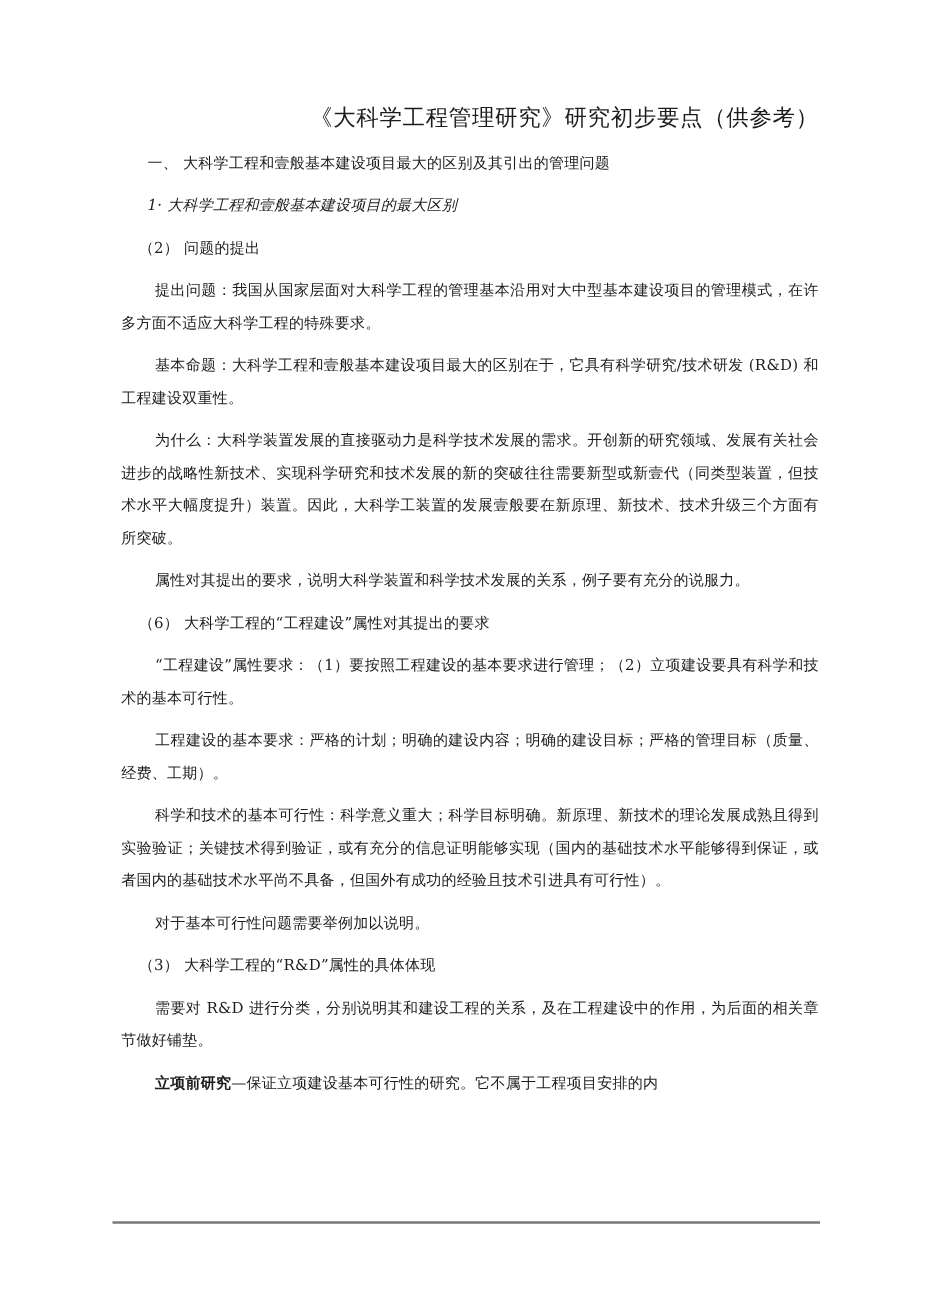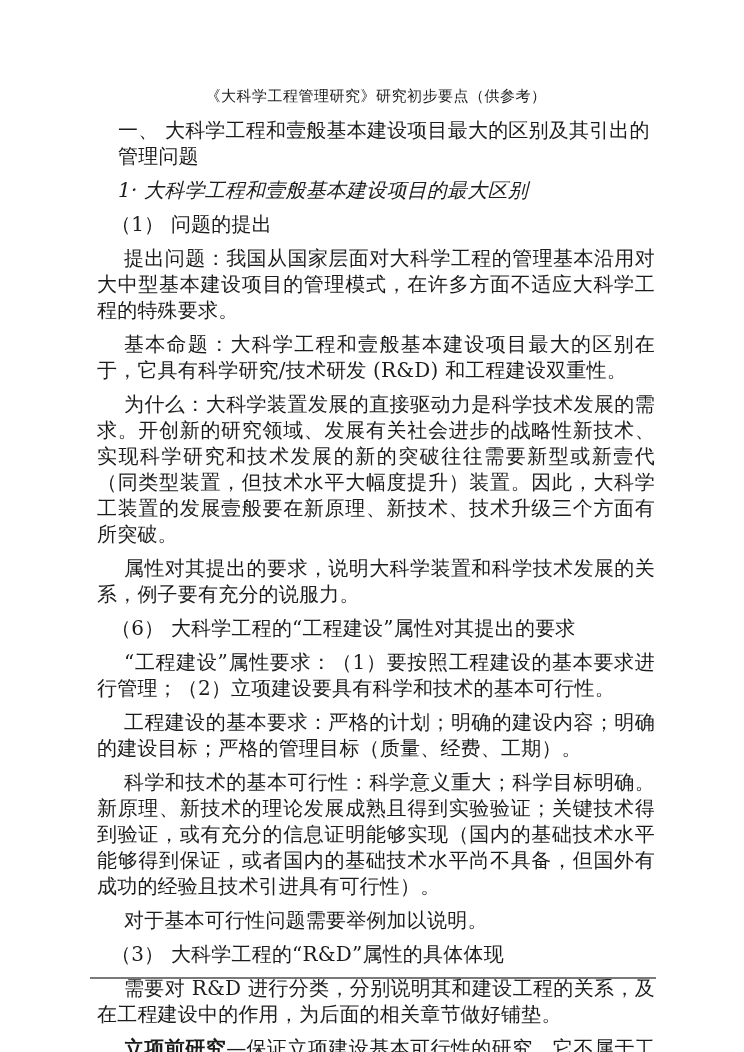--- a/index.html
+++ b/index.html
@@ -16,29 +16,30 @@
     font-family: "DejaVu Serif", "Liberation Serif", serif;
     color: #1c1c1c;
   }
   .content {
     position: absolute;
     left: 97px;
     top: 83px;
     width: 558px;
   }
   .doc-title {
-    text-align: center;
-    font-size: 15px;
+    text-align: right;
+    font-size: 18px;
     line-height: 26px;
     letter-spacing: 0.5px;
     white-space: nowrap;
+    font-family: Liberation Mono, monospace;
   }
   .block {
     margin-top: 8px;
-    font-size: 20px;
+    font-size: 12px;
     line-height: 26px;
     letter-spacing: 0.2px;
   }
   .h-section { padding-left: 21px; }
   .h-sub     { padding-left: 21px; font-style: italic; }
   .h-item    { padding-left: 14px; }
   .para {
     text-align: justify;
     text-indent: 27px;
   }
@@ -57,21 +58,21 @@
 
 <div class="page">
   <div class="content">
 
     <div class="doc-title">《大科学工程管理研究》研究初步要点（供参考）</div>
 
     <div class="block h-section">一、 大科学工程和壹般基本建设项目最大的区别及其引出的管理问题</div>
 
     <div class="block h-sub">1· 大科学工程和壹般基本建设项目的最大区别</div>
 
-    <div class="block h-item">（1） 问题的提出</div>
+    <div class="block h-item">（2） 问题的提出</div>
 
     <div class="block para">提出问题：我国从国家层面对大科学工程的管理基本沿用对大中型基本建设项目的管理模式，在许多方面不适应大科学工程的特殊要求。</div>
 
     <div class="block para">基本命题：大科学工程和壹般基本建设项目最大的区别在于，它具有科学研究/技术研发 (R&amp;D) 和工程建设双重性。</div>
 
     <div class="block para">为什么：大科学装置发展的直接驱动力是科学技术发展的需求。开创新的研究领域、发展有关社会进步的战略性新技术、实现科学研究和技术发展的新的突破往往需要新型或新壹代（同类型装置，但技术水平大幅度提升）装置。因此，大科学工装置的发展壹般要在新原理、新技术、技术升级三个方面有所突破。</div>
 
     <div class="block para">属性对其提出的要求，说明大科学装置和科学技术发展的关系，例子要有充分的说服力。</div>
 
     <div class="block h-item">（6） 大科学工程的“工程建设”属性对其提出的要求</div>

